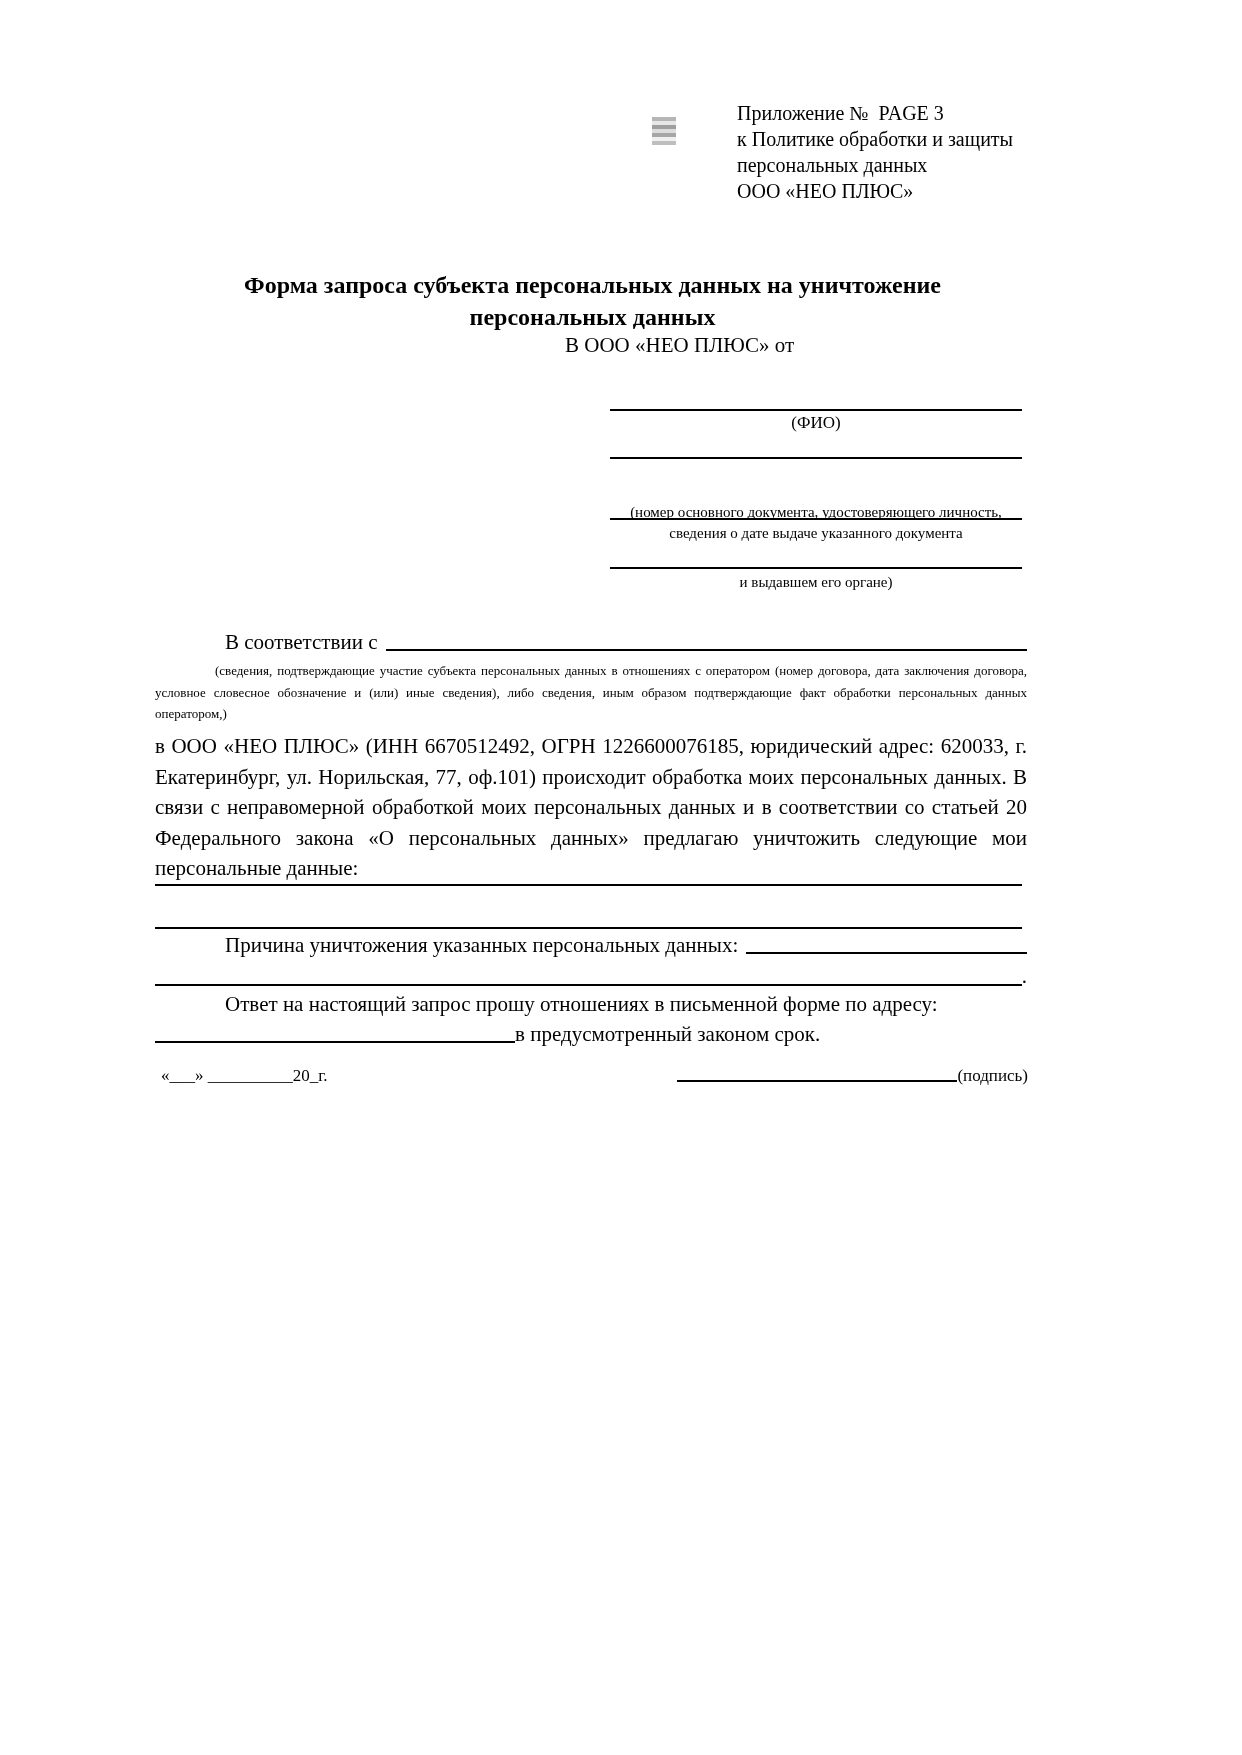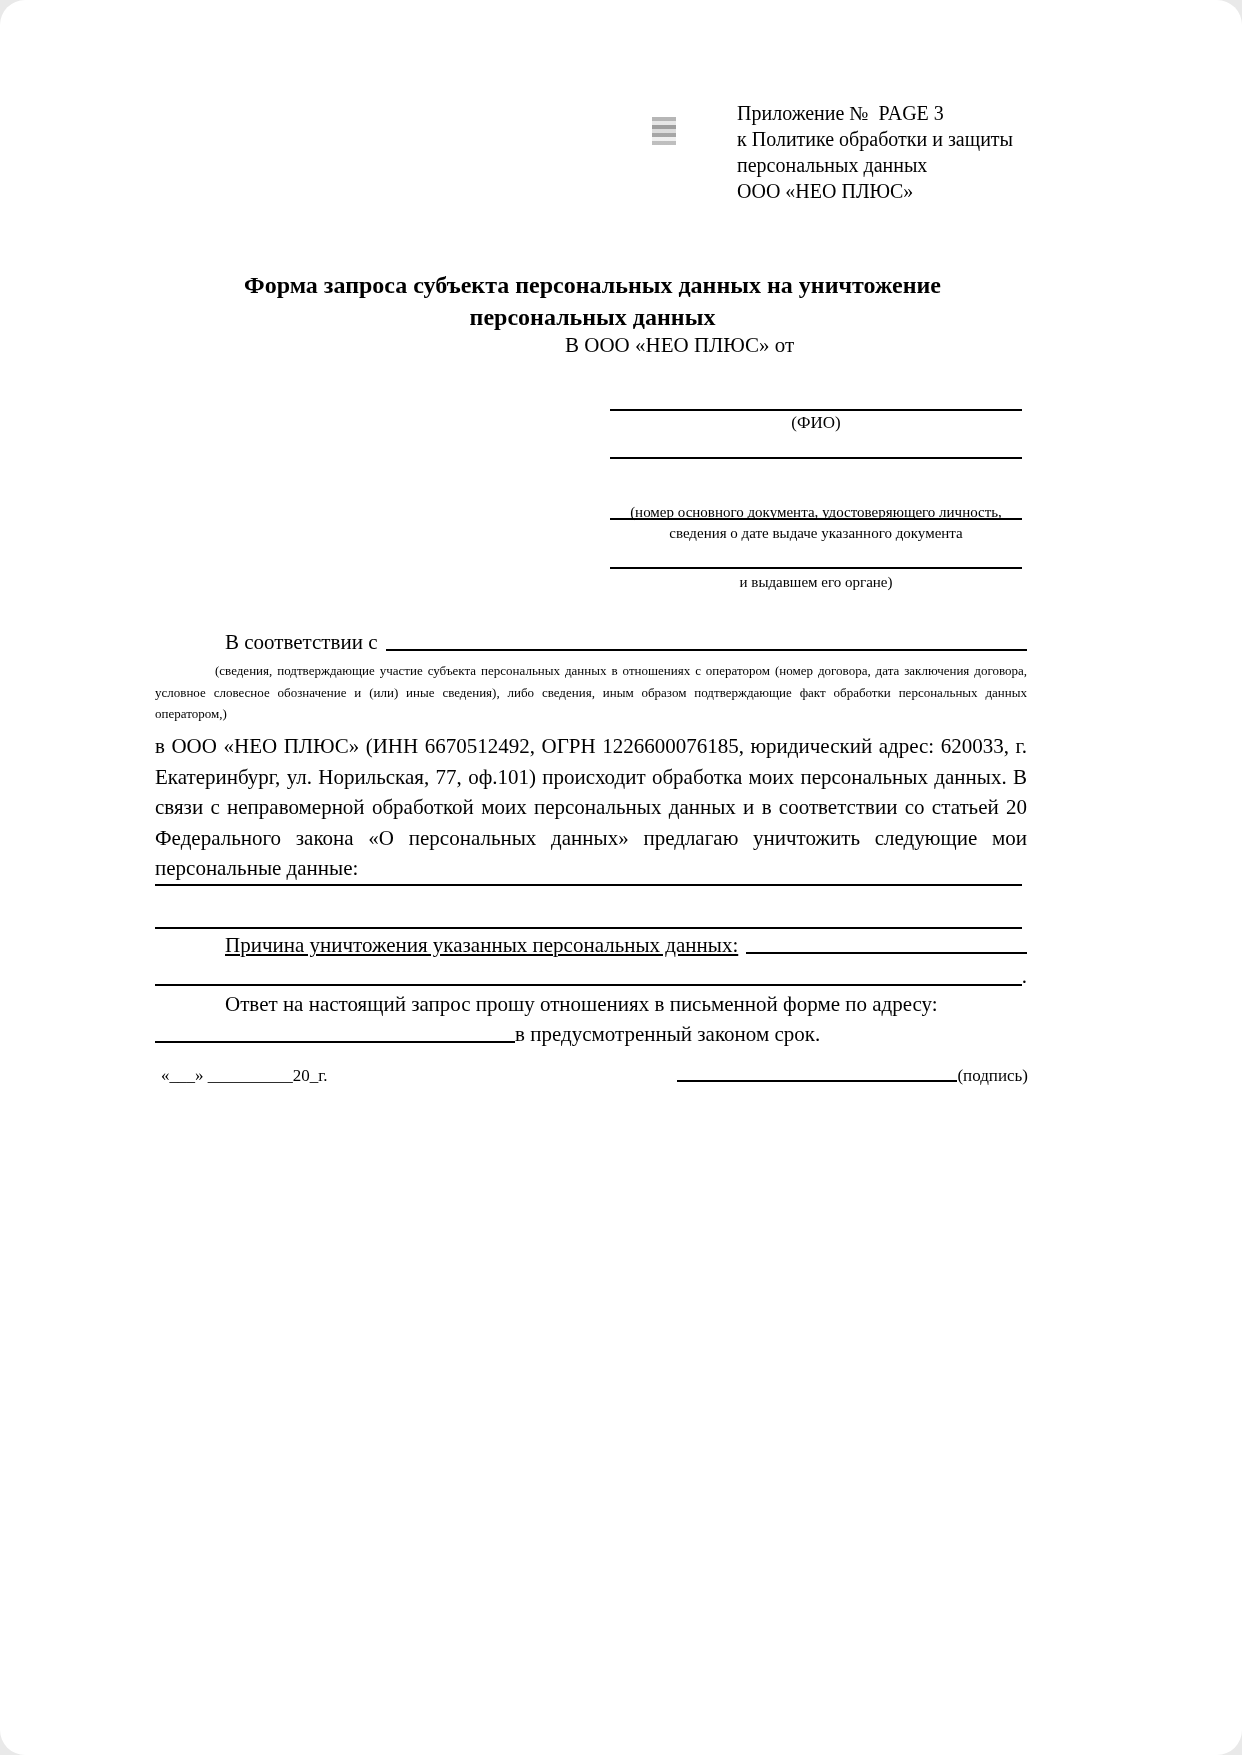--- a/index.html
+++ b/index.html
@@ -4,21 +4,20 @@
 <style>
   html,body { margin:0; padding:0; background:#e9e9e9; }
   .page {
     position:relative;
     width:1242px; height:1755px;
     margin:0 auto;
     background:#ffffff;
     font-family:"Liberation Serif", serif;
     color:#000000;
     overflow:hidden;
-    border-radius:25px;
   }
   .abs { position:absolute; }
 
   .hdr { left:737px; top:100px; width:330px; font-size:20px; line-height:26px; }
   .hdr div { white-space:nowrap; }
 
   .icon-pix {
     left:652px; top:117px; width:24px; height:28px;
     background: linear-gradient(180deg,
       #a9a9a9 0 14%, #e3e3e3 14% 27%, #8e8e8e 27% 44%,
@@ -58,21 +57,21 @@
     text-align:justify;
   }
 
   .rule { left:155px; width:867px; height:0; border-top:2px solid #000; }
   .rule1 { top:884px; } .rule2 { top:927px; }
 
   .reason {
     left:155px; top:933px; width:872px; box-sizing:border-box;
     display:flex; font-size:21px; padding-left:70px;
   }
-  .reason span.lbl { white-space:nowrap;text-decoration:underline; }
+  .reason span.lbl { white-space:nowrap; }
 
   .period-line {
     left:155px; top:964px; width:872px;
     display:flex; font-size:21px;
   }
   .period-line .fill { margin-left:0; margin-bottom:3px; }
 
   .resp1 {
     left:155px; top:992px; width:872px; box-sizing:border-box;
     font-size:21px; padding-left:70px;

